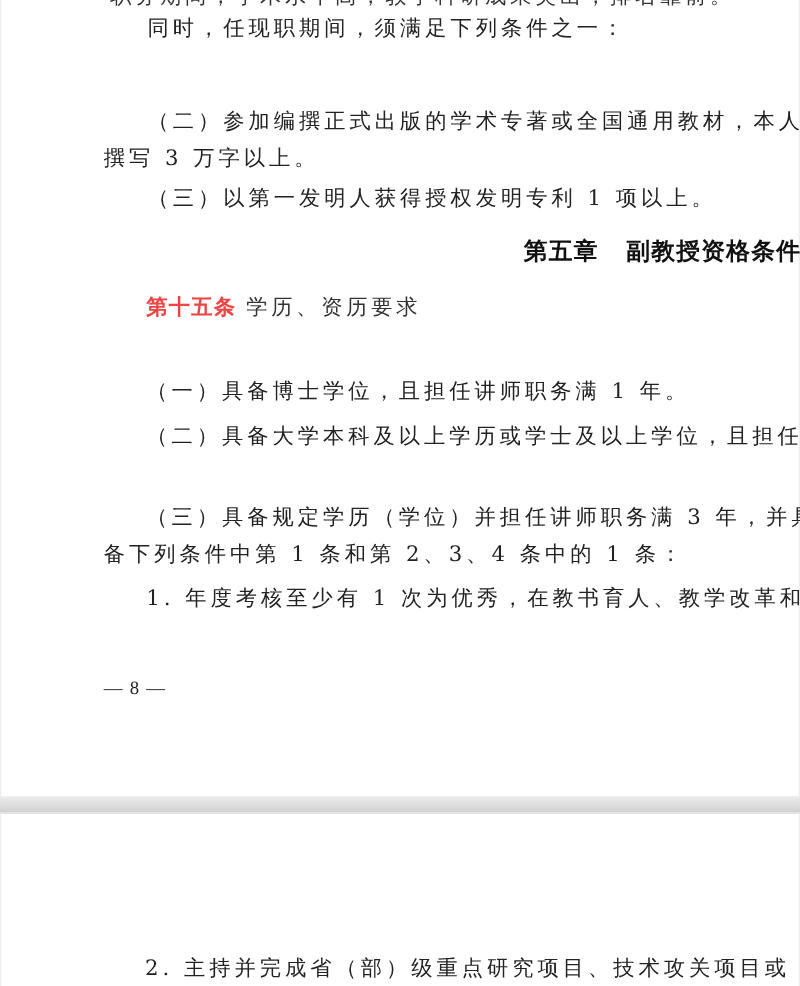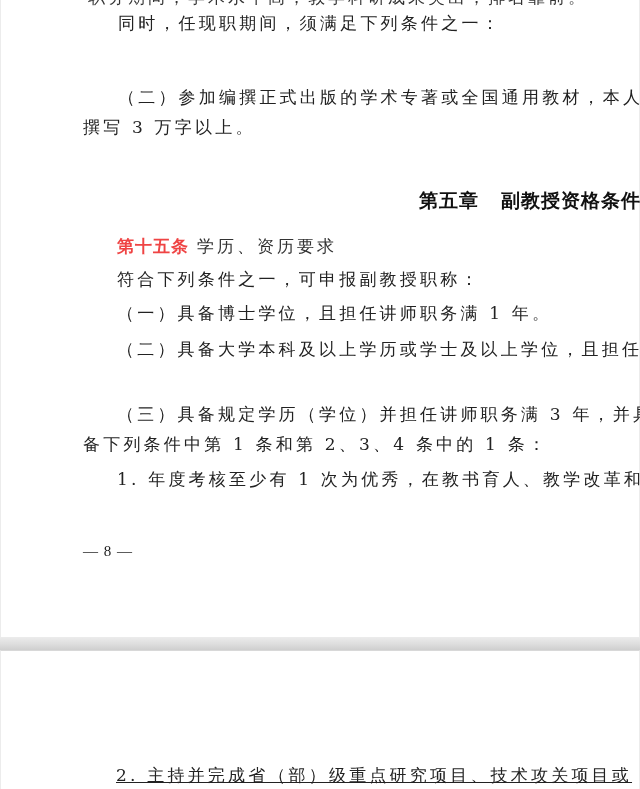--- a/index.html
+++ b/index.html
@@ -99,36 +99,36 @@
   </style>
 </head>
 <body>
 
 <div class="page page-top">
   <div class="line cut-line">职务期间，学术水平高，教学科研成果突出，排名靠前。</div>
 
   <div class="line" style="top:12px; left:117px;">同时，任现职期间，须满足下列条件之一：</div>
   <div class="line" style="top:86px; left:117px;">（二）参加编撰正式出版的学术专著或全国通用教材，本人</div>
   <div class="line" style="top:116px; left:82px;">撰写 3 万字以上。</div>
+  <div class="line" style="top:148px; left:117px;">（三）以第一发明人获得授权发明专利 1 项以上。</div>
 
   <div class="chapter-title">
     <span>第五章</span><span class="gap"></span><span>副教授资格条件</span>
   </div>
 
   <div class="article-head">
     <span class="article-num">第十五条</span><span class="article-topic">学历、资历要求</span>
   </div>
 
-  <div class="line" style="top:268px; left:116px;">符合下列条件之一，可申报副教授职称：</div>
   <div class="line" style="top:302px; left:116px;">（一）具备博士学位，且担任讲师职务满 1 年。</div>
   <div class="line" style="top:338px; left:116px;">（二）具备大学本科及以上学历或学士及以上学位，且担任</div>
   <div class="line" style="top:403px; left:116px;">（三）具备规定学历（学位）并担任讲师职务满 3 年，并具</div>
   <div class="line" style="top:433px; left:82px;">备下列条件中第 1 条和第 2、3、4 条中的 1 条：</div>
   <div class="line" style="top:468px; left:116px;">1. 年度考核至少有 1 次为优秀，在教书育人、教学改革和</div>
 
   <div class="page-number">— 8 —</div>
 </div>
 
 <div class="page-gap"></div>
 
 <div class="page page-bottom">
-  <div class="line" style="top:113px; left:115px;text-decoration:underline;">2. 主持并完成省（部）级重点研究项目、技术攻关项目或</div>
+  <div class="line" style="top:113px; left:115px;">2. 主持并完成省（部）级重点研究项目、技术攻关项目或</div>
 </div>
 
 </body></html>

